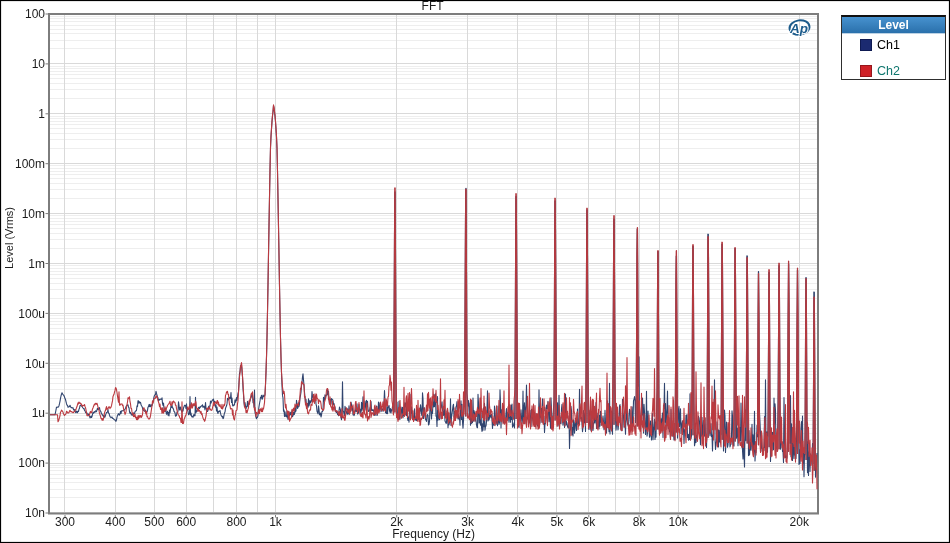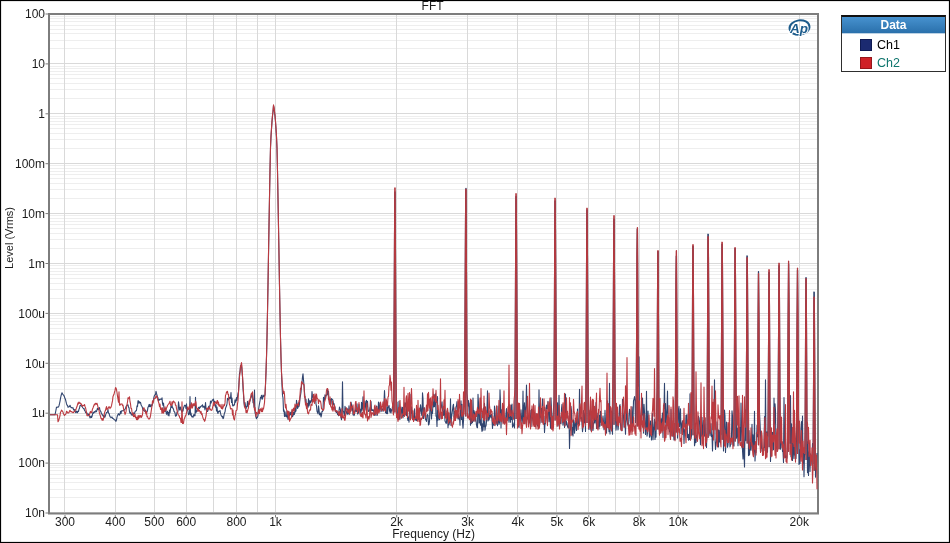--- a/index.html
+++ b/index.html
@@ -45,23 +45,23 @@
 <polyline points="50.0,414.7 50.5,414.7 51.0,414.7 51.5,414.7 52.0,414.7 52.5,414.7 53.0,414.7 53.5,414.7 54.0,414.7 54.5,414.7 55.0,414.7 55.5,412.5 56.0,409.8 56.5,407.2 57.0,407.1 57.5,407.1 58.0,407.2 58.5,406.9 59.0,405.7 59.5,403.7 60.0,401.3 60.5,398.3 61.0,396.0 61.5,394.2 62.0,392.8 62.5,393.9 63.0,394.5 63.5,395.2 64.0,395.7 64.5,397.0 65.0,398.6 65.5,399.5 66.0,401.6 66.5,403.7 67.0,405.1 67.5,405.2 68.0,407.3 68.5,407.1 69.0,406.6 69.5,406.6 70.0,405.2 70.5,406.4 71.0,407.6 71.5,407.5 72.0,407.9 72.5,407.7 73.0,407.7 73.5,409.7 74.0,410.2 74.5,409.6 75.0,411.0 75.5,412.4 76.0,412.7 76.5,411.1 77.0,411.9 77.5,412.7 78.0,411.1 78.5,411.4 79.0,409.1 79.5,408.3 80.0,405.6 80.5,405.2 81.0,405.3 81.5,406.1 82.0,406.4 82.5,407.2 83.0,408.0 83.5,408.6 84.0,408.4 84.5,410.4 85.0,410.7 85.5,412.3 86.0,412.8 86.5,412.0 87.0,413.5 87.5,413.9 88.0,415.1 88.5,414.0 89.0,415.6 89.5,415.9 90.0,417.9 90.5,417.4 91.0,416.1 91.5,417.5 92.0,416.4 92.5,414.3 93.0,412.2 93.5,413.3 94.0,412.4 94.5,411.6 95.0,412.3 95.5,410.9 96.0,411.0 96.5,411.7 97.0,409.8 97.5,408.2 98.0,409.5 98.5,409.5 99.0,408.3 99.5,407.6 100.0,410.5 100.5,410.9 101.0,412.0 101.5,413.8 102.0,414.1 102.5,415.2 103.0,415.0 103.5,417.0 104.0,415.5 104.5,417.3 105.0,417.0 105.5,415.1 106.0,413.9 106.5,412.5 107.0,412.4 107.5,411.7 108.0,409.5 108.5,413.3 109.0,413.2 109.5,415.1 110.0,416.7 110.5,417.0 111.0,417.7 111.5,417.2 112.0,417.0 112.5,418.4 113.0,418.3 113.5,418.9 114.0,419.4 114.5,419.8 115.0,419.8 115.5,421.1 116.0,421.3 116.5,419.8 117.0,417.1 117.5,415.6 118.0,414.4 118.5,413.7 119.0,414.9 119.5,415.1 120.0,413.8 120.5,411.4 121.0,413.6 121.5,410.9 122.0,410.6 122.5,410.9 123.0,410.8 123.5,410.3 124.0,410.5 124.5,409.7 125.0,409.2 125.5,408.5 126.0,406.7 126.5,405.9 127.0,405.3 127.5,404.8 128.0,404.9 128.5,407.2 129.0,407.6 129.5,411.8 130.0,413.2 130.5,412.3 131.0,414.2 131.5,413.8 132.0,415.4 132.5,413.5 133.0,415.0 133.5,413.0 134.0,413.3 134.5,413.6 135.0,411.8 135.5,411.1 136.0,410.9 136.5,410.3 137.0,405.9 137.5,406.6 138.0,400.9 138.5,400.8 139.0,403.3 139.5,401.8 140.0,402.8 140.5,402.4 141.0,404.5 141.5,405.8 142.0,406.5 142.5,407.9 143.0,410.1 143.5,410.0 144.0,410.5 144.5,411.2 145.0,411.3 145.5,410.1 146.0,412.1 146.5,411.8 147.0,412.0 147.5,410.4 148.0,407.2 148.5,406.6 149.0,404.6 149.5,406.7 150.0,404.4 150.5,406.7 151.0,406.6 151.5,404.9 152.0,405.7 152.5,403.8 153.0,401.3 153.5,399.7 154.0,396.9 154.5,395.3 155.0,394.8 155.5,394.5 156.0,391.3 156.5,393.4 157.0,395.1 157.5,397.1 158.0,397.8 158.5,401.0 159.0,399.5 159.5,399.9 160.0,399.1 160.5,399.1 161.0,399.4 161.5,399.3 162.0,397.8 162.5,403.4 163.0,405.4 163.5,403.1 164.0,408.4 164.5,409.8 165.0,411.3 165.5,408.2 166.0,411.3 166.5,414.3 167.0,413.1 167.5,411.2 168.0,415.3 168.5,412.5 169.0,415.9 169.5,410.1 170.0,412.6 170.5,409.0 171.0,406.0 171.5,407.4 172.0,405.2 172.5,408.0 173.0,408.1 173.5,409.2 174.0,411.5 174.5,411.8 175.0,413.0 175.5,416.1 176.0,416.0 176.5,415.4 177.0,412.0 177.5,412.8 178.0,411.1 178.5,401.8 179.0,405.4 179.5,410.0 180.0,408.1 180.5,407.1 181.0,410.1 181.5,411.1 182.0,412.1 182.5,409.9 183.0,411.1 183.5,408.0 184.0,406.7 184.5,405.4 185.0,405.3 185.5,405.5 186.0,408.7 186.5,403.9 187.0,410.3 187.5,408.5 188.0,411.7 188.5,414.7 189.0,414.5 189.5,413.0 190.0,396.5 190.5,414.9 191.0,413.1 191.5,416.2 192.0,416.9 192.5,416.5 193.0,417.3 193.5,414.8 194.0,415.9 194.5,414.6 195.0,415.7 195.5,397.2 196.0,412.7 196.5,410.7 197.0,411.3 197.5,409.1 198.0,408.9 198.5,407.3 199.0,407.7 199.5,408.6 200.0,406.7 200.5,407.1 201.0,406.4 201.5,405.7 202.0,406.0 202.5,404.8 203.0,407.4 203.5,406.6 204.0,406.2 204.5,407.2 205.0,409.9 205.5,402.5 206.0,408.2 206.5,408.7 207.0,411.4 207.5,411.4 208.0,410.4 208.5,406.8 209.0,406.2 209.5,406.0 210.0,406.3 210.5,401.1 211.0,403.1 211.5,401.9 212.0,400.8 212.5,399.7 213.0,400.2 213.5,399.0 214.0,403.7 214.5,401.2 215.0,405.1 215.5,407.2 216.0,404.7 216.5,410.9 217.0,407.1 217.5,412.0 218.0,413.5 218.5,411.3 219.0,411.4 219.5,411.5 220.0,410.6 220.5,413.2 221.0,414.9 221.5,416.0 222.0,416.8 222.5,416.3 223.0,418.6 223.5,418.1 224.0,415.2 224.5,413.0 225.0,412.1 225.5,408.4 226.0,407.0 226.5,406.1 227.0,403.9 227.5,398.3 228.0,399.4 228.5,399.8 229.0,398.2 229.5,397.3 230.0,398.7 230.5,398.1 231.0,392.6 231.5,402.4 232.0,398.0 232.5,405.2 233.0,406.1 233.5,404.9 234.0,405.3 234.5,404.6 235.0,399.9 235.5,402.3 236.0,400.5 236.5,397.6 237.0,400.5 237.5,396.9 238.0,393.3 238.5,391.7 239.0,382.1 239.5,373.5 240.0,371.3 240.5,365.9 241.0,365.4 241.5,365.3 242.0,371.5 242.5,377.1 243.0,388.5 243.5,394.6 244.0,403.0 244.5,406.9 245.0,402.6 245.5,405.9 246.0,408.7 246.5,406.4 247.0,406.8 247.5,401.3 248.0,406.2 248.5,403.4 249.0,404.1 249.5,401.5 250.0,401.1 250.5,398.6 251.0,397.8 251.5,396.0 252.0,394.0 252.5,394.7 253.0,402.6 253.5,399.3 254.0,407.1 254.5,390.1 255.0,412.6 255.5,414.5 256.0,417.3 256.5,418.7 257.0,417.2 257.5,417.4 258.0,415.7 258.5,410.2 259.0,406.7 259.5,403.5 260.0,400.9 260.5,397.2 261.0,398.0 261.5,395.2 262.0,399.3 262.5,398.9 263.0,395.0 263.5,396.8 264.0,395.7 264.5,396.1 265.0,394.8 265.5,385.1 266.0,372.6 266.5,357.6 267.0,337.5 267.5,312.5 268.0,285.0 268.5,255.1 269.0,226.1 269.5,198.0 270.0,170.5 270.5,148.1 271.0,136.7 271.5,129.1 272.0,121.8 272.5,116.2 273.0,112.0 273.5,105.8 274.0,108.0 274.5,112.1 275.0,116.3 275.5,122.0 276.0,129.3 276.5,137.1 277.0,148.5 277.5,171.3 278.0,198.9 278.5,226.9 279.0,256.0 279.5,285.9 280.0,313.3 280.5,338.2 281.0,358.0 281.5,373.0 282.0,385.4 282.5,395.4 283.0,398.0 283.5,411.2 284.0,410.0 284.5,416.4 285.0,411.7 285.5,416.3 286.0,416.3 286.5,416.9 287.0,411.1 287.5,416.6 288.0,419.5 288.5,417.2 289.0,413.2 289.5,415.7 290.0,412.1 290.5,414.8 291.0,412.6 291.5,414.0 292.0,410.5 292.5,416.6 293.0,415.8 293.5,412.4 294.0,414.5 294.5,414.2 295.0,408.1 295.5,411.9 296.0,410.7 296.5,400.3 297.0,403.8 297.5,408.5 298.0,407.8 298.5,402.7 299.0,406.4 299.5,403.9 300.0,398.2 300.5,395.4 301.0,392.2 301.5,385.7 302.0,382.4 302.5,377.1 303.0,373.9 303.5,379.7 304.0,385.5 304.5,392.3 305.0,397.0 305.5,402.9 306.0,399.4 306.5,407.4 307.0,404.6 307.5,403.5 308.0,407.4 308.5,398.8 309.0,406.0 309.5,403.7 310.0,400.3 310.5,402.9 311.0,401.5 311.5,401.0 312.0,391.6 312.5,396.8 313.0,397.6 313.5,399.1 314.0,397.6 314.5,400.7 315.0,397.4 315.5,395.8 316.0,404.1 316.5,406.0 317.0,411.3 317.5,412.4 318.0,413.9 318.5,405.9 319.0,409.3 319.5,414.5 320.0,415.0 320.5,413.0 321.0,417.0 321.5,415.2 322.0,411.3 322.5,411.5 323.0,410.6 323.5,397.3 324.0,401.2 324.5,400.2 325.0,394.7 325.5,399.0 326.0,395.4 326.5,395.3 327.0,394.0 327.5,388.9 328.0,395.0 328.5,391.2 329.0,399.1 329.5,403.7 330.0,404.1 330.5,399.1 331.0,404.1 331.5,398.6 332.0,399.3 332.5,399.6 333.0,400.6 333.5,404.4 334.0,403.5 334.5,408.1 335.0,406.7 335.5,411.8 336.0,411.6 336.5,412.4 337.0,411.2 337.5,414.4 338.0,413.5 338.5,415.8 339.0,410.9 339.5,407.0 340.0,408.8 340.5,409.9 341.0,417.7 341.5,419.8 342.0,413.2 342.5,381.7 343.0,411.1 343.5,411.3 344.0,413.6 344.5,415.6 345.0,406.4 345.5,408.7 346.0,411.6 346.5,412.7 347.0,414.2 347.5,408.9 348.0,414.2 348.5,413.3 349.0,405.7 349.5,410.3 350.0,412.0 350.5,410.9 351.0,402.0 351.5,404.6 352.0,410.3 352.5,407.1 353.0,414.6 353.5,411.5 354.0,415.6 354.5,414.2 355.0,410.9 355.5,411.2 356.0,406.8 356.5,411.4 357.0,403.9 357.5,413.9 358.0,413.9 358.5,412.5 359.0,404.5 359.5,410.3 360.0,409.0 360.5,411.8 361.0,413.9 361.5,402.2 362.0,410.3 362.5,407.6 363.0,396.8 363.5,409.8 364.0,407.3 364.5,407.0 365.0,401.1 365.5,406.1 366.0,410.3 366.5,400.2 367.0,406.6 367.5,401.2 368.0,408.8 368.5,411.5 369.0,411.3 369.5,410.6 370.0,408.0 370.5,406.7 371.0,401.6 371.5,410.4 372.0,409.2 372.5,410.6 373.0,410.2 373.5,409.9 374.0,413.5 374.5,415.0 375.0,415.5 375.5,410.6 376.0,407.2 376.5,406.1 377.0,415.5 377.5,414.4 378.0,411.3 378.5,402.1 379.0,410.5 379.5,410.0 380.0,402.8 380.5,404.8 381.0,411.6 381.5,408.5 382.0,409.2 382.5,408.9 383.0,411.3 383.5,410.2 384.0,401.6 384.5,390.5 385.0,401.1 385.5,412.8 386.0,412.7 386.5,413.6 387.0,404.6 387.5,413.8 388.0,407.5 388.5,406.9 389.0,405.4 389.5,410.3 390.0,412.3 390.5,408.5 391.0,413.0 391.5,409.8 392.0,410.8 392.5,406.3 393.0,407.6 393.5,396.0 394.0,335.7 394.5,234.2 395.0,191.7 395.5,255.3 396.0,367.7 396.5,415.2 397.0,402.1 397.5,415.6 398.0,418.0 398.5,417.4 399.0,401.3 399.5,419.1 400.0,419.3 400.5,408.9 401.0,407.0 401.5,411.7 402.0,416.3 402.5,407.2 403.0,417.6 403.5,408.1 404.0,415.6 404.5,404.7 405.0,402.6 405.5,407.0 406.0,403.4 406.5,415.5 407.0,407.3 407.5,418.4 408.0,420.5 408.5,416.7 409.0,422.3 409.5,410.0 410.0,394.4 410.5,413.5 411.0,413.1 411.5,406.7 412.0,418.2 412.5,413.3 413.0,417.7 413.5,416.4 414.0,418.7 414.5,408.7 415.0,419.9 415.5,417.3 416.0,420.3 416.5,420.6 417.0,410.5 417.5,413.1 418.0,410.4 418.5,419.3 419.0,416.7 419.5,413.8 420.0,411.6 420.5,404.8 421.0,408.6 421.5,413.8 422.0,416.0 422.5,392.9 423.0,398.8 423.5,418.4 424.0,408.8 424.5,407.7 425.0,415.8 425.5,419.3 426.0,420.1 426.5,421.4 427.0,415.3 427.5,414.5 428.0,415.2 428.5,424.9 429.0,424.3 429.5,421.2 430.0,407.5 430.5,403.3 431.0,410.8 431.5,419.0 432.0,410.4 432.5,413.5 433.0,402.3 433.5,406.9 434.0,394.4 434.5,406.6 435.0,398.1 435.5,393.9 436.0,416.2 436.5,416.1 437.0,426.4 437.5,396.5 438.0,420.2 438.5,415.1 439.0,415.2 439.5,419.7 440.0,418.5 440.5,408.9 441.0,407.8 441.5,405.7 442.0,401.7 442.5,410.6 443.0,411.6 443.5,415.5 444.0,407.2 444.5,410.7 445.0,421.0 445.5,422.1 446.0,423.2 446.5,423.3 447.0,411.0 447.5,412.5 448.0,427.7 448.5,416.4 449.0,425.0 449.5,422.5 450.0,420.8 450.5,398.8 451.0,425.5 451.5,417.3 452.0,413.6 452.5,410.0 453.0,406.0 453.5,404.2 454.0,417.2 454.5,411.5 455.0,413.5 455.5,418.2 456.0,406.9 456.5,405.7 457.0,401.5 457.5,411.5 458.0,418.9 458.5,414.6 459.0,419.3 459.5,417.1 460.0,425.3 460.5,408.6 461.0,400.9 461.5,419.5 462.0,404.2 462.5,422.1 463.0,428.3 463.5,420.6 464.0,402.0 464.5,398.6 465.0,307.3 465.5,215.7 466.0,188.4 466.5,272.1 467.0,393.2 467.5,398.7 468.0,406.0 468.5,400.6 469.0,410.7 469.5,419.5 470.0,403.1 470.5,425.3 471.0,418.2 471.5,423.4 472.0,416.9 472.5,422.6 473.0,398.0 473.5,421.0 474.0,410.6 474.5,412.9 475.0,420.9 475.5,416.0 476.0,420.4 476.5,424.9 477.0,427.5 477.5,427.7 478.0,394.3 478.5,403.1 479.0,423.1 479.5,422.3 480.0,413.0 480.5,425.1 481.0,410.4 481.5,426.9 482.0,431.5 482.5,423.7 483.0,430.3 483.5,407.9 484.0,426.7 484.5,403.4 485.0,430.2 485.5,426.2 486.0,426.2 486.5,421.7 487.0,408.1 487.5,390.8 488.0,420.9 488.5,414.8 489.0,419.9 489.5,417.9 490.0,410.8 490.5,416.6 491.0,417.6 491.5,414.3 492.0,420.0 492.5,428.4 493.0,419.2 493.5,422.8 494.0,425.5 494.5,406.1 495.0,411.1 495.5,418.7 496.0,424.4 496.5,418.3 497.0,418.9 497.5,425.8 498.0,406.1 498.5,420.6 499.0,424.5 499.5,422.3 500.0,389.9 500.5,401.7 501.0,428.0 501.5,411.9 502.0,409.4 502.5,415.7 503.0,421.2 503.5,423.0 504.0,414.9 504.5,422.9 505.0,419.4 505.5,421.8 506.0,413.1 506.5,408.5 507.0,419.8 507.5,413.2 508.0,412.4 508.5,417.1 509.0,422.2 509.5,406.9 510.0,412.0 510.5,422.2 511.0,405.4 511.5,419.5 512.0,404.0 512.5,427.2 513.0,426.3 513.5,425.1 514.0,422.9 514.5,427.9 515.0,391.0 515.5,272.9 516.0,196.2 516.5,228.5 517.0,323.5 517.5,418.9 518.0,420.6 518.5,426.1 519.0,427.4 519.5,413.1 520.0,418.8 520.5,419.0 521.0,409.7 521.5,417.5 522.0,423.5 522.5,419.5 523.0,391.1 523.5,419.9 524.0,413.1 524.5,402.7 525.0,423.5 525.5,410.4 526.0,404.8 526.5,385.0 527.0,411.7 527.5,418.6 528.0,419.5 528.5,418.1 529.0,423.2 529.5,422.3 530.0,410.3 530.5,423.5 531.0,426.8 531.5,409.4 532.0,409.9 532.5,418.1 533.0,421.0 533.5,424.2 534.0,418.8 534.5,425.2 535.0,419.7 535.5,426.5 536.0,413.6 536.5,419.3 537.0,420.6 537.5,425.9 538.0,423.5 538.5,427.0 539.0,389.7 539.5,415.8 540.0,423.1 540.5,403.0 541.0,417.3 541.5,408.6 542.0,422.4 542.5,398.9 543.0,416.4 543.5,423.5 544.0,416.3 544.5,432.5 545.0,423.6 545.5,423.8 546.0,408.6 546.5,405.1 547.0,409.0 547.5,408.4 548.0,401.2 548.5,412.9 549.0,421.8 549.5,407.5 550.0,413.6 550.5,428.3 551.0,397.9 551.5,409.6 552.0,418.1 552.5,423.7 553.0,423.4 553.5,408.1 554.0,400.0 554.5,280.6 555.0,200.8 555.5,230.9 556.0,324.4 556.5,400.2 557.0,417.6 557.5,402.8 558.0,426.2 558.5,421.3 559.0,395.2 559.5,416.1 560.0,417.9 560.5,423.4 561.0,423.6 561.5,408.9 562.0,404.4 562.5,418.2 563.0,425.2 563.5,416.1 564.0,411.4 564.5,427.5 565.0,414.8 565.5,394.1 566.0,425.3 566.5,421.5 567.0,423.4 567.5,426.3 568.0,427.7 568.5,427.4 569.0,416.1 569.5,448.5 570.0,431.0 570.5,429.5 571.0,406.4 571.5,410.7 572.0,434.7 572.5,427.6 573.0,436.0 573.5,419.8 574.0,422.6 574.5,433.1 575.0,428.2 575.5,418.2 576.0,421.4 576.5,430.5 577.0,416.8 577.5,409.1 578.0,424.4 578.5,423.9 579.0,424.0 579.5,389.2 580.0,415.0 580.5,417.9 581.0,419.0 581.5,417.1 582.0,424.0 582.5,431.7 583.0,427.3 583.5,410.5 584.0,417.9 584.5,422.9 585.0,412.9 585.5,431.4 586.0,376.3 586.5,267.0 587.0,209.8 587.5,258.1 588.0,362.8 588.5,407.1 589.0,429.4 589.5,417.4 590.0,410.2 590.5,428.1 591.0,430.2 591.5,431.4 592.0,424.4 592.5,420.9 593.0,430.5 593.5,422.7 594.0,422.7 594.5,413.6 595.0,423.1 595.5,417.6 596.0,402.6 596.5,428.5 597.0,413.1 597.5,417.2 598.0,420.1 598.5,426.4 599.0,429.0 599.5,415.1 600.0,426.1 600.5,411.4 601.0,422.2 601.5,422.2 602.0,425.5 602.5,422.1 603.0,416.1 603.5,422.0 604.0,429.6 604.5,427.5 605.0,410.4 605.5,422.6 606.0,431.1 606.5,433.2 607.0,420.9 607.5,400.7 608.0,427.5 608.5,419.5 609.0,431.8 609.5,383.2 610.0,434.0 610.5,408.9 611.0,428.0 611.5,411.1 612.0,428.0 612.5,434.2 613.0,373.3 613.5,268.2 614.0,218.9 614.5,275.2 615.0,384.0 615.5,418.6 616.0,430.2 616.5,424.7 617.0,413.4 617.5,421.9 618.0,429.9 618.5,425.4 619.0,417.3 619.5,405.9 620.0,404.6 620.5,424.4 621.0,430.1 621.5,430.3 622.0,430.7 622.5,399.3 623.0,412.5 623.5,415.9 624.0,427.3 624.5,419.8 625.0,423.2 625.5,434.2 626.0,416.1 626.5,392.2 627.0,419.1 627.5,423.8 628.0,424.8 628.5,426.5 629.0,414.6 629.5,409.4 630.0,410.2 630.5,424.0 631.0,422.7 631.5,427.4 632.0,406.8 632.5,427.3 633.0,421.2 633.5,400.7 634.0,399.6 634.5,396.5 635.0,400.0 635.5,422.4 636.0,414.4 636.5,346.9 637.0,255.8 637.5,229.1 638.0,313.9 638.5,386.3 639.0,356.7 639.5,419.2 640.0,428.6 640.5,421.7 641.0,412.6 641.5,407.1 642.0,414.9 642.5,398.0 643.0,414.1 643.5,432.9 644.0,404.2 644.5,412.4 645.0,425.2 645.5,434.4 646.0,424.1 646.5,391.2 647.0,436.1 647.5,433.0 648.0,411.1 648.5,426.5 649.0,427.6 649.5,437.2 650.0,436.0 650.5,421.0 651.0,430.7 651.5,439.9 652.0,430.4 652.5,413.6 653.0,439.8 653.5,430.4 654.0,426.6 654.5,419.2 655.0,439.5 655.5,422.0 656.0,437.1 656.5,412.4 657.0,391.2 657.5,291.3 658.0,251.3 658.5,317.9 659.0,420.8 659.5,421.3 660.0,420.2 660.5,426.8 661.0,418.7 661.5,427.4 662.0,418.9 662.5,413.0 663.0,437.6 663.5,405.2 664.0,408.4 664.5,383.4 665.0,422.2 665.5,403.6 666.0,429.4 666.5,415.2 667.0,408.6 667.5,391.0 668.0,426.4 668.5,428.8 669.0,417.7 669.5,431.7 670.0,431.5 670.5,439.0 671.0,409.3 671.5,428.9 672.0,436.0 672.5,429.2 673.0,420.9 673.5,434.0 674.0,439.9 674.5,435.1 675.0,439.7 675.5,377.1 676.0,284.5 676.5,255.7 677.0,337.3 677.5,438.1 678.0,425.7 678.5,409.3 679.0,406.4 679.5,426.6 680.0,419.4 680.5,408.9 681.0,433.4 681.5,427.3 682.0,423.1 682.5,421.1 683.0,431.7 683.5,427.3 684.0,443.5 684.5,430.3 685.0,428.8 685.5,429.4 686.0,415.3 686.5,425.9 687.0,414.6 687.5,437.5 688.0,434.2 688.5,440.3 689.0,434.6 689.5,439.6 690.0,393.8 690.5,425.8 691.0,438.8 691.5,435.7 692.0,407.6 692.5,300.0 693.0,246.0 693.5,297.5 694.0,403.8 694.5,445.8 695.0,443.0 695.5,423.1 696.0,442.4 696.5,435.5 697.0,437.4 697.5,430.7 698.0,424.9 698.5,416.3 699.0,418.0 699.5,421.8 700.0,434.0 700.5,444.7 701.0,417.3 701.5,435.9 702.0,417.2 702.5,436.2 703.0,434.6 703.5,420.5 704.0,431.7 704.5,436.2 705.0,418.3 705.5,434.0 706.0,439.5 706.5,447.5 707.0,429.0 707.5,328.7 708.0,234.1 708.5,254.8 709.0,341.1 709.5,431.4 710.0,435.9 710.5,429.3 711.0,423.6 711.5,436.6 712.0,435.0 712.5,450.9 713.0,433.3 713.5,421.6 714.0,413.7 714.5,379.7 715.0,437.7 715.5,449.4 716.0,443.6 716.5,441.5 717.0,421.9 717.5,430.9 718.0,429.5 718.5,446.9 719.0,430.3 719.5,440.5 720.0,442.3 720.5,418.0 721.0,434.8 721.5,337.7 722.0,244.0 722.5,265.3 723.0,352.2 723.5,451.0 724.0,428.8 724.5,410.0 725.0,416.2 725.5,452.5 726.0,439.7 726.5,422.1 727.0,427.5 727.5,447.3 728.0,444.9 728.5,432.2 729.0,424.5 729.5,433.6 730.0,446.9 730.5,444.9 731.0,444.4 731.5,436.3 732.0,410.9 732.5,416.1 733.0,443.0 733.5,445.3 734.0,446.1 734.5,333.2 735.0,248.3 735.5,274.9 736.0,366.0 736.5,438.2 737.0,432.2 737.5,428.1 738.0,445.8 738.5,430.3 739.0,427.3 739.5,435.4 740.0,427.6 740.5,440.9 741.0,403.1 741.5,423.6 742.0,440.4 742.5,450.1 743.0,458.9 743.5,434.2 744.0,452.2 744.5,466.9 745.0,429.7 745.5,409.8 746.0,440.8 746.5,353.9 747.0,255.8 747.5,274.7 748.0,359.4 748.5,455.6 749.0,430.6 749.5,455.0 750.0,447.0 750.5,441.8 751.0,450.1 751.5,439.7 752.0,424.3 752.5,449.6 753.0,434.7 753.5,455.3 754.0,449.1 754.5,411.3 755.0,461.0 755.5,449.9 756.0,452.7 756.5,444.7 757.0,425.4 757.5,436.7 758.0,327.8 758.5,271.5 759.0,320.6 759.5,412.6 760.0,422.0 760.5,434.3 761.0,448.1 761.5,431.8 762.0,451.0 762.5,452.1 763.0,450.2 763.5,447.8 764.0,450.5 764.5,416.5 765.0,447.5 765.5,379.8 766.0,446.1 766.5,443.3 767.0,431.9 767.5,452.2 768.0,424.4 768.5,346.8 769.0,272.2 769.5,306.0 770.0,402.0 770.5,461.4 771.0,439.7 771.5,441.9 772.0,450.4 772.5,432.4 773.0,432.6 773.5,449.7 774.0,398.0 774.5,424.2 775.0,403.8 775.5,410.8 776.0,451.6 776.5,440.1 777.0,448.1 777.5,441.0 778.0,402.4 778.5,338.9 779.0,265.5 779.5,300.1 780.0,396.7 780.5,449.1 781.0,441.5 781.5,443.7 782.0,442.8 782.5,451.4 783.0,451.2 783.5,462.5 784.0,397.5 784.5,429.8 785.0,452.9 785.5,457.6 786.0,456.1 786.5,456.4 787.0,458.2 787.5,441.7 788.0,328.8 788.5,264.0 789.0,305.5 789.5,406.4 790.0,443.2 790.5,395.5 791.0,456.8 791.5,423.7 792.0,448.1 792.5,460.4 793.0,441.8 793.5,448.6 794.0,458.5 794.5,439.7 795.0,454.9 795.5,445.3 796.0,458.5 796.5,439.3 797.0,329.1 797.5,270.0 798.0,316.5 798.5,420.2 799.0,464.4 799.5,449.7 800.0,463.5 800.5,444.3 801.0,428.5 801.5,421.5 802.0,456.5 802.5,416.0 803.0,463.3 803.5,449.9 804.0,476.8 804.5,454.2 805.0,455.0 805.5,342.2 806.0,277.6 806.5,319.2 807.0,420.2 807.5,472.8 808.0,441.8 808.5,475.5 809.0,454.6 809.5,450.4 810.0,471.5 810.5,453.9 811.0,457.4 811.5,458.7 812.0,465.3 812.5,443.5 813.0,463.4 813.5,382.6 814.0,291.9 814.5,314.9 815.0,403.2 815.5,477.1 816.0,470.9 816.5,467.3 817.0,452.9" fill="none" stroke="#31456f" stroke-width="1.1" stroke-linejoin="round"></polyline>
 <path d="M394.9 191.7V412.5 M465.8 188.4V416.6 M516.1 196.2V418.9 M555.1 200.8V420.6 M587.0 209.8V422.9 M614.0 218.9V424.8 M637.3 229.1V426.6 M657.9 251.3V429.6 M676.3 255.7V432.4 M693.0 246.0V435.2 M708.2 234.1V437.8 M722.2 244.0V439.7 M735.2 248.3V441.4 M747.2 255.8V443.4 M758.5 271.5V445.3 M769.1 272.2V447.3 M779.1 265.5V449.3 M788.6 264.0V451.7 M797.5 270.0V454.1 M806.1 277.6V460.1 M814.2 291.9V470.7 " stroke="#31456f" stroke-width="1.2" fill="none"></path>
 <polyline points="50.0,414.7 50.5,414.7 51.0,414.7 51.5,414.7 52.0,414.7 52.5,414.7 53.0,414.7 53.5,414.7 54.0,414.7 54.5,414.7 55.0,414.7 55.5,414.7 56.0,414.7 56.5,414.7 57.0,414.7 57.5,414.7 58.0,421.7 58.5,421.0 59.0,419.3 59.5,417.7 60.0,415.6 60.5,412.1 61.0,411.6 61.5,410.1 62.0,410.6 62.5,411.4 63.0,412.0 63.5,414.1 64.0,414.4 64.5,415.5 65.0,414.8 65.5,414.3 66.0,413.8 66.5,411.3 67.0,411.7 67.5,412.3 68.0,413.1 68.5,412.9 69.0,412.5 69.5,411.1 70.0,410.3 70.5,411.3 71.0,411.7 71.5,411.5 72.0,412.1 72.5,412.1 73.0,412.7 73.5,412.5 74.0,411.6 74.5,411.6 75.0,411.1 75.5,409.6 76.0,409.4 76.5,407.7 77.0,406.6 77.5,404.7 78.0,402.8 78.5,403.9 79.0,402.0 79.5,402.7 80.0,403.5 80.5,403.1 81.0,404.2 81.5,404.1 82.0,406.0 82.5,406.1 83.0,405.4 83.5,405.5 84.0,405.7 84.5,404.5 85.0,406.4 85.5,407.6 86.0,409.9 86.5,412.9 87.0,415.6 87.5,415.7 88.0,415.7 88.5,415.7 89.0,415.6 89.5,414.6 90.0,412.3 90.5,411.4 91.0,412.7 91.5,412.6 92.0,411.3 92.5,408.9 93.0,407.9 93.5,406.5 94.0,405.2 94.5,404.0 95.0,404.8 95.5,403.3 96.0,403.4 96.5,404.3 97.0,403.3 97.5,404.8 98.0,407.1 98.5,408.3 99.0,410.5 99.5,413.4 100.0,414.8 100.5,416.2 101.0,418.4 101.5,418.3 102.0,420.1 102.5,418.6 103.0,420.4 103.5,418.7 104.0,416.1 104.5,413.0 105.0,411.3 105.5,410.3 106.0,408.1 106.5,406.6 107.0,409.6 107.5,408.7 108.0,408.9 108.5,407.0 109.0,407.3 109.5,406.9 110.0,408.6 110.5,407.3 111.0,407.3 111.5,405.7 112.0,403.2 112.5,400.9 113.0,396.4 113.5,395.3 114.0,394.3 114.5,392.2 115.0,390.4 115.5,387.6 116.0,388.0 116.5,389.7 117.0,392.5 117.5,396.1 118.0,399.1 118.5,402.3 119.0,391.8 119.5,405.2 120.0,405.3 120.5,404.2 121.0,403.9 121.5,404.1 122.0,403.9 122.5,405.7 123.0,405.2 123.5,408.3 124.0,410.9 124.5,411.9 125.0,414.4 125.5,413.3 126.0,411.9 126.5,407.5 127.0,404.7 127.5,402.0 128.0,397.9 128.5,397.8 129.0,398.8 129.5,396.7 130.0,401.7 130.5,403.7 131.0,408.4 131.5,408.4 132.0,411.9 132.5,414.3 133.0,413.1 133.5,416.7 134.0,415.0 134.5,416.6 135.0,414.0 135.5,417.8 136.0,416.9 136.5,419.6 137.0,417.4 137.5,419.8 138.0,415.7 138.5,418.9 139.0,415.4 139.5,416.0 140.0,417.6 140.5,415.5 141.0,415.8 141.5,417.4 142.0,416.1 142.5,414.5 143.0,409.8 143.5,408.0 144.0,407.8 144.5,409.5 145.0,410.2 145.5,412.3 146.0,414.0 146.5,411.4 147.0,416.8 147.5,416.5 148.0,417.9 148.5,418.8 149.0,419.1 149.5,418.7 150.0,417.9 150.5,415.9 151.0,412.3 151.5,409.1 152.0,405.7 152.5,400.9 153.0,403.1 153.5,401.6 154.0,398.8 154.5,398.6 155.0,398.1 155.5,398.3 156.0,395.5 156.5,397.2 157.0,396.5 157.5,398.6 158.0,400.4 158.5,402.0 159.0,403.6 159.5,406.6 160.0,404.1 160.5,409.4 161.0,407.6 161.5,409.0 162.0,413.5 162.5,407.8 163.0,412.3 163.5,413.1 164.0,408.8 164.5,411.6 165.0,406.7 165.5,410.3 166.0,410.4 166.5,408.0 167.0,407.1 167.5,405.5 168.0,404.8 168.5,404.0 169.0,403.6 169.5,402.5 170.0,401.3 170.5,404.8 171.0,405.6 171.5,405.6 172.0,401.8 172.5,404.3 173.0,401.8 173.5,401.0 174.0,402.1 174.5,402.1 175.0,402.6 175.5,405.3 176.0,405.2 176.5,408.7 177.0,410.3 177.5,412.5 178.0,414.2 178.5,414.9 179.0,415.5 179.5,417.1 180.0,418.2 180.5,418.2 181.0,422.5 181.5,422.4 182.0,401.8 182.5,423.5 183.0,422.1 183.5,423.4 184.0,419.4 184.5,418.5 185.0,416.9 185.5,415.8 186.0,415.2 186.5,412.6 187.0,410.4 187.5,407.6 188.0,406.8 188.5,409.4 189.0,409.6 189.5,407.7 190.0,404.5 190.5,408.8 191.0,408.3 191.5,402.9 192.0,406.9 192.5,407.9 193.0,403.7 193.5,405.8 194.0,403.5 194.5,405.7 195.0,405.5 195.5,401.0 196.0,402.7 196.5,407.7 197.0,408.7 197.5,408.5 198.0,411.5 198.5,409.1 199.0,410.9 199.5,410.3 200.0,411.9 200.5,413.1 201.0,411.3 201.5,414.5 202.0,413.4 202.5,416.4 203.0,417.8 203.5,419.4 204.0,419.5 204.5,421.3 205.0,420.7 205.5,418.1 206.0,416.1 206.5,412.1 207.0,408.0 207.5,409.6 208.0,408.1 208.5,408.9 209.0,408.8 209.5,406.8 210.0,410.0 210.5,409.2 211.0,410.1 211.5,410.4 212.0,409.8 212.5,407.8 213.0,405.6 213.5,402.2 214.0,405.7 214.5,404.4 215.0,402.5 215.5,401.8 216.0,402.7 216.5,403.6 217.0,400.9 217.5,400.5 218.0,404.7 218.5,402.1 219.0,406.0 219.5,406.2 220.0,404.6 220.5,406.7 221.0,407.5 221.5,408.6 222.0,404.3 222.5,409.0 223.0,407.5 223.5,406.5 224.0,404.5 224.5,405.6 225.0,402.9 225.5,395.2 226.0,394.5 226.5,391.8 227.0,392.3 227.5,391.3 228.0,394.5 228.5,394.4 229.0,400.6 229.5,404.7 230.0,405.5 230.5,409.0 231.0,408.9 231.5,408.6 232.0,408.5 232.5,414.9 233.0,410.0 233.5,417.9 234.0,419.3 234.5,420.0 235.0,415.6 235.5,414.7 236.0,410.5 236.5,410.5 237.0,409.4 237.5,403.9 238.0,401.0 238.5,392.5 239.0,385.2 239.5,376.5 240.0,373.4 240.5,367.1 241.0,364.9 241.5,362.5 242.0,367.5 242.5,375.9 243.0,383.4 243.5,392.3 244.0,400.1 244.5,405.6 245.0,408.1 245.5,407.3 246.0,412.5 246.5,410.4 247.0,412.9 247.5,411.2 248.0,409.1 248.5,407.9 249.0,400.9 249.5,404.2 250.0,399.1 250.5,398.4 251.0,394.6 251.5,393.2 252.0,393.9 252.5,391.8 253.0,399.3 253.5,400.5 254.0,404.2 254.5,410.1 255.0,407.6 255.5,411.8 256.0,416.7 256.5,412.3 257.0,413.6 257.5,414.0 258.0,413.3 258.5,410.8 259.0,409.5 259.5,413.6 260.0,409.8 260.5,408.8 261.0,410.2 261.5,411.7 262.0,407.9 262.5,411.7 263.0,408.8 263.5,409.0 264.0,405.8 264.5,402.6 265.0,394.1 265.5,384.1 266.0,371.6 266.5,356.6 267.0,336.5 267.5,311.5 268.0,284.0 268.5,254.1 269.0,225.1 269.5,197.0 270.0,169.5 270.5,147.1 271.0,135.7 271.5,128.1 272.0,120.8 272.5,115.2 273.0,111.0 273.5,104.8 274.0,107.0 274.5,111.1 275.0,115.3 275.5,121.0 276.0,128.3 276.5,136.1 277.0,147.5 277.5,170.3 278.0,197.9 278.5,225.9 279.0,255.0 279.5,284.9 280.0,312.3 280.5,337.2 281.0,357.0 281.5,372.0 282.0,379.9 282.5,387.1 283.0,390.3 283.5,393.7 284.0,391.2 284.5,394.4 285.0,403.2 285.5,407.9 286.0,404.2 286.5,409.6 287.0,411.1 287.5,414.4 288.0,411.1 288.5,418.9 289.0,411.5 289.5,421.2 290.0,420.3 290.5,418.8 291.0,418.4 291.5,417.0 292.0,409.3 292.5,414.7 293.0,410.7 293.5,408.0 294.0,411.0 294.5,410.1 295.0,404.0 295.5,407.6 296.0,406.9 296.5,404.4 297.0,404.1 297.5,404.8 298.0,404.1 298.5,405.9 299.0,400.6 299.5,401.6 300.0,394.7 300.5,388.2 301.0,389.5 301.5,381.9 302.0,382.0 302.5,383.7 303.0,383.3 303.5,384.6 304.0,384.5 304.5,397.2 305.0,396.4 305.5,405.0 306.0,402.7 306.5,408.7 307.0,403.3 307.5,411.9 308.0,413.5 308.5,413.9 309.0,411.9 309.5,410.1 310.0,409.7 310.5,410.1 311.0,404.4 311.5,405.0 312.0,405.4 312.5,399.2 313.0,401.9 313.5,394.2 314.0,400.5 314.5,403.5 315.0,393.8 315.5,400.8 316.0,400.6 316.5,394.1 317.0,397.9 317.5,398.7 318.0,399.3 318.5,403.6 319.0,399.7 319.5,401.1 320.0,401.0 320.5,401.1 321.0,403.9 321.5,408.8 322.0,408.7 322.5,410.1 323.0,409.3 323.5,410.1 324.0,408.6 324.5,402.1 325.0,400.5 325.5,398.0 326.0,395.5 326.5,390.3 327.0,388.7 327.5,388.5 328.0,389.7 328.5,399.6 329.0,399.2 329.5,404.3 330.0,396.9 330.5,405.6 331.0,407.2 331.5,407.2 332.0,410.0 332.5,401.1 333.0,411.2 333.5,407.5 334.0,409.3 334.5,404.9 335.0,410.8 335.5,411.4 336.0,410.9 336.5,410.6 337.0,410.7 337.5,412.3 338.0,411.9 338.5,414.1 339.0,415.4 339.5,411.3 340.0,415.5 340.5,414.1 341.0,417.4 341.5,414.7 342.0,408.5 342.5,417.8 343.0,417.6 343.5,418.0 344.0,414.8 344.5,420.2 345.0,420.3 345.5,416.6 346.0,409.7 346.5,407.7 347.0,409.1 347.5,410.5 348.0,412.8 348.5,412.1 349.0,409.3 349.5,414.4 350.0,413.1 350.5,402.4 351.0,411.3 351.5,407.2 352.0,406.5 352.5,407.3 353.0,404.8 353.5,414.1 354.0,412.1 354.5,413.4 355.0,408.1 355.5,402.0 356.0,401.5 356.5,409.8 357.0,407.5 357.5,412.8 358.0,410.6 358.5,407.9 359.0,402.6 359.5,409.9 360.0,414.3 360.5,415.2 361.0,416.5 361.5,413.6 362.0,417.0 362.5,412.4 363.0,418.0 363.5,407.1 364.0,390.9 364.5,414.1 365.0,414.3 365.5,414.9 366.0,417.9 366.5,408.0 367.0,403.0 367.5,420.9 368.0,418.0 368.5,416.6 369.0,419.1 369.5,416.3 370.0,408.5 370.5,400.2 371.0,417.5 371.5,414.8 372.0,412.5 372.5,413.8 373.0,413.2 373.5,415.3 374.0,414.4 374.5,406.3 375.0,405.1 375.5,414.4 376.0,413.9 376.5,407.8 377.0,406.6 377.5,414.2 378.0,409.1 378.5,410.7 379.0,412.8 379.5,410.9 380.0,408.7 380.5,402.1 381.0,404.7 381.5,410.8 382.0,407.3 382.5,405.4 383.0,401.7 383.5,410.7 384.0,409.6 384.5,398.6 385.0,410.6 385.5,411.2 386.0,398.8 386.5,400.6 387.0,406.0 387.5,406.1 388.0,396.9 388.5,396.4 389.0,386.4 389.5,384.8 390.0,375.3 390.5,379.2 391.0,390.1 391.5,382.0 392.0,400.9 392.5,403.8 393.0,412.2 393.5,414.9 394.0,331.6 394.5,230.2 395.0,187.7 395.5,251.3 396.0,363.6 396.5,417.8 397.0,413.6 397.5,417.8 398.0,421.5 398.5,407.5 399.0,419.6 399.5,409.4 400.0,400.3 400.5,410.9 401.0,417.1 401.5,418.3 402.0,417.5 402.5,414.1 403.0,413.8 403.5,414.3 404.0,387.2 404.5,416.4 405.0,413.0 405.5,415.0 406.0,398.7 406.5,395.7 407.0,409.9 407.5,417.4 408.0,393.3 408.5,411.3 409.0,406.4 409.5,392.6 410.0,419.6 410.5,419.9 411.0,399.2 411.5,388.5 412.0,404.1 412.5,419.6 413.0,410.8 413.5,421.5 414.0,419.8 414.5,418.5 415.0,418.8 415.5,416.9 416.0,418.4 416.5,405.2 417.0,414.6 417.5,421.1 418.0,400.2 418.5,415.4 419.0,421.5 419.5,408.0 420.0,425.4 420.5,424.9 421.0,418.0 421.5,419.5 422.0,417.9 422.5,418.2 423.0,412.1 423.5,415.1 424.0,408.1 424.5,412.4 425.0,413.7 425.5,418.0 426.0,409.8 426.5,405.0 427.0,411.8 427.5,393.7 428.0,410.5 428.5,392.2 429.0,401.5 429.5,408.3 430.0,399.1 430.5,397.9 431.0,408.1 431.5,410.9 432.0,396.8 432.5,405.1 433.0,388.7 433.5,398.1 434.0,395.0 434.5,397.1 435.0,400.6 435.5,401.7 436.0,390.4 436.5,402.6 437.0,401.5 437.5,409.5 438.0,405.3 438.5,411.8 439.0,417.7 439.5,418.3 440.0,410.1 440.5,378.9 441.0,414.3 441.5,419.0 442.0,412.1 442.5,418.5 443.0,406.8 443.5,409.7 444.0,399.9 444.5,408.1 445.0,390.3 445.5,418.0 446.0,413.6 446.5,419.0 447.0,410.3 447.5,408.2 448.0,412.1 448.5,423.1 449.0,412.9 449.5,418.5 450.0,422.0 450.5,419.0 451.0,422.0 451.5,424.8 452.0,425.7 452.5,427.3 453.0,421.7 453.5,424.2 454.0,416.0 454.5,420.6 455.0,407.7 455.5,420.5 456.0,410.6 456.5,410.6 457.0,418.0 457.5,416.9 458.0,399.6 458.5,404.2 459.0,417.9 459.5,394.3 460.0,404.9 460.5,409.4 461.0,405.5 461.5,414.8 462.0,416.7 462.5,412.7 463.0,415.9 463.5,391.7 464.0,414.2 464.5,405.1 465.0,308.1 465.5,216.5 466.0,189.1 466.5,272.9 467.0,393.9 467.5,418.0 468.0,414.1 468.5,417.0 469.0,418.7 469.5,419.6 470.0,414.1 470.5,399.0 471.0,422.6 471.5,400.1 472.0,414.5 472.5,420.7 473.0,421.2 473.5,413.8 474.0,419.1 474.5,414.7 475.0,421.1 475.5,414.2 476.0,411.4 476.5,416.8 477.0,411.6 477.5,407.2 478.0,412.9 478.5,409.8 479.0,414.0 479.5,409.3 480.0,398.1 480.5,419.1 481.0,388.6 481.5,411.6 482.0,408.9 482.5,417.4 483.0,411.1 483.5,419.7 484.0,396.0 484.5,420.7 485.0,418.6 485.5,406.9 486.0,414.0 486.5,410.9 487.0,419.6 487.5,413.5 488.0,415.0 488.5,416.7 489.0,393.1 489.5,405.5 490.0,409.4 490.5,414.5 491.0,409.5 491.5,411.9 492.0,411.3 492.5,421.7 493.0,418.8 493.5,423.7 494.0,416.6 494.5,423.1 495.0,425.7 495.5,420.1 496.0,419.9 496.5,405.9 497.0,423.4 497.5,416.0 498.0,420.8 498.5,412.2 499.0,400.3 499.5,418.6 500.0,421.3 500.5,413.5 501.0,419.1 501.5,421.8 502.0,414.8 502.5,403.2 503.0,423.7 503.5,413.5 504.0,390.9 504.5,424.3 505.0,423.0 505.5,418.0 506.0,419.1 506.5,434.6 507.0,417.4 507.5,420.6 508.0,406.8 508.5,412.8 509.0,365.1 509.5,416.5 510.0,404.8 510.5,415.5 511.0,414.2 511.5,416.5 512.0,410.3 512.5,412.8 513.0,413.6 513.5,419.2 514.0,401.3 514.5,395.7 515.0,388.4 515.5,270.3 516.0,193.6 516.5,225.9 517.0,320.9 517.5,428.2 518.0,425.8 518.5,403.1 519.0,425.2 519.5,403.3 520.0,412.7 520.5,419.5 521.0,428.5 521.5,422.9 522.0,433.7 522.5,426.7 523.0,423.5 523.5,417.6 524.0,423.5 524.5,423.7 525.0,410.3 525.5,415.1 526.0,423.2 526.5,427.5 527.0,406.8 527.5,396.2 528.0,420.2 528.5,427.0 529.0,414.7 529.5,383.2 530.0,422.8 530.5,428.9 531.0,421.5 531.5,416.6 532.0,405.9 532.5,414.3 533.0,426.3 533.5,404.1 534.0,423.1 534.5,426.6 535.0,405.5 535.5,424.5 536.0,428.9 536.5,413.9 537.0,424.2 537.5,413.9 538.0,429.3 538.5,407.1 539.0,428.6 539.5,427.0 540.0,418.2 540.5,397.7 541.0,413.3 541.5,418.1 542.0,421.9 542.5,406.4 543.0,423.6 543.5,424.4 544.0,398.7 544.5,410.4 545.0,407.7 545.5,423.0 546.0,413.4 546.5,409.7 547.0,420.0 547.5,425.6 548.0,402.0 548.5,411.3 549.0,411.4 549.5,403.5 550.0,398.0 550.5,416.8 551.0,406.4 551.5,429.3 552.0,429.3 552.5,416.6 553.0,430.9 553.5,427.1 554.0,397.3 554.5,277.9 555.0,198.1 555.5,228.2 556.0,321.7 556.5,418.0 557.0,426.1 557.5,416.0 558.0,425.0 558.5,419.9 559.0,405.2 559.5,428.9 560.0,422.7 560.5,417.9 561.0,416.3 561.5,412.1 562.0,416.3 562.5,422.8 563.0,402.8 563.5,421.4 564.0,417.2 564.5,393.2 565.0,425.9 565.5,413.5 566.0,419.8 566.5,397.9 567.0,417.9 567.5,411.3 568.0,420.1 568.5,420.9 569.0,428.2 569.5,397.6 570.0,423.7 570.5,402.7 571.0,435.6 571.5,422.7 572.0,420.1 572.5,422.2 573.0,420.2 573.5,399.3 574.0,410.6 574.5,413.2 575.0,414.9 575.5,422.8 576.0,421.8 576.5,418.3 577.0,412.5 577.5,411.5 578.0,429.6 578.5,424.7 579.0,425.9 579.5,424.7 580.0,403.9 580.5,410.8 581.0,421.2 581.5,402.4 582.0,386.1 582.5,427.9 583.0,426.8 583.5,426.8 584.0,403.7 584.5,402.3 585.0,410.4 585.5,425.8 586.0,374.6 586.5,265.3 587.0,208.1 587.5,256.4 588.0,361.1 588.5,428.8 589.0,425.8 589.5,417.6 590.0,408.2 590.5,397.1 591.0,428.2 591.5,432.0 592.0,401.4 592.5,399.2 593.0,428.8 593.5,399.9 594.0,420.1 594.5,406.3 595.0,415.5 595.5,419.6 596.0,408.1 596.5,393.0 597.0,428.6 597.5,418.3 598.0,429.9 598.5,409.2 599.0,412.9 599.5,398.3 600.0,388.2 600.5,401.8 601.0,400.2 601.5,425.1 602.0,418.1 602.5,421.6 603.0,427.3 603.5,422.1 604.0,425.0 604.5,428.9 605.0,424.4 605.5,435.1 606.0,428.5 606.5,422.1 607.0,373.0 607.5,427.4 608.0,427.3 608.5,403.6 609.0,429.0 609.5,425.1 610.0,429.6 610.5,406.6 611.0,408.2 611.5,431.0 612.0,422.2 612.5,399.4 613.0,370.0 613.5,264.8 614.0,215.6 614.5,271.8 615.0,380.6 615.5,405.6 616.0,421.0 616.5,403.4 617.0,425.3 617.5,407.1 618.0,423.2 618.5,426.0 619.0,416.8 619.5,421.5 620.0,422.8 620.5,406.3 621.0,428.8 621.5,430.6 622.0,430.4 622.5,409.3 623.0,401.7 623.5,397.0 624.0,409.3 624.5,425.3 625.0,427.5 625.5,385.7 626.0,413.3 626.5,405.8 627.0,357.5 627.5,419.7 628.0,423.6 628.5,427.5 629.0,435.3 629.5,424.9 630.0,434.8 630.5,430.8 631.0,406.6 631.5,429.0 632.0,434.4 632.5,423.9 633.0,431.1 633.5,416.7 634.0,424.8 634.5,427.1 635.0,434.0 635.5,425.6 636.0,435.5 636.5,345.3 637.0,254.2 637.5,227.6 638.0,312.4 638.5,424.7 639.0,429.3 639.5,400.7 640.0,431.1 640.5,415.3 641.0,438.0 641.5,393.3 642.0,421.3 642.5,427.1 643.0,420.7 643.5,431.2 644.0,413.9 644.5,420.3 645.0,426.9 645.5,429.2 646.0,428.7 646.5,429.6 647.0,427.4 647.5,431.9 648.0,431.0 648.5,427.8 649.0,414.9 649.5,425.3 650.0,432.4 650.5,434.4 651.0,425.2 651.5,435.6 652.0,413.7 652.5,410.7 653.0,398.3 653.5,407.0 654.0,416.2 654.5,368.6 655.0,417.0 655.5,430.2 656.0,427.8 656.5,422.1 657.0,390.4 657.5,290.5 658.0,250.5 658.5,317.2 659.0,429.5 659.5,435.1 660.0,398.4 660.5,433.2 661.0,423.3 661.5,429.1 662.0,432.6 662.5,422.0 663.0,430.6 663.5,407.8 664.0,403.4 664.5,441.3 665.0,439.8 665.5,425.4 666.0,437.7 666.5,420.9 667.0,425.4 667.5,415.5 668.0,434.6 668.5,423.3 669.0,405.6 669.5,428.2 670.0,431.5 670.5,439.5 671.0,407.0 671.5,423.2 672.0,436.0 672.5,436.1 673.0,396.7 673.5,401.1 674.0,435.9 674.5,423.9 675.0,440.7 675.5,372.0 676.0,279.3 676.5,250.5 677.0,332.1 677.5,434.7 678.0,423.5 678.5,423.6 679.0,432.2 679.5,428.7 680.0,441.2 680.5,441.0 681.0,438.2 681.5,446.5 682.0,428.4 682.5,434.4 683.0,420.2 683.5,427.7 684.0,408.4 684.5,427.1 685.0,423.7 685.5,434.1 686.0,442.7 686.5,424.2 687.0,429.8 687.5,420.1 688.0,424.1 688.5,403.3 689.0,425.6 689.5,420.3 690.0,414.1 690.5,440.2 691.0,392.5 691.5,428.7 692.0,406.1 692.5,298.5 693.0,244.5 693.5,296.0 694.0,402.3 694.5,429.0 695.0,438.3 695.5,437.3 696.0,371.8 696.5,411.2 697.0,440.0 697.5,441.4 698.0,411.9 698.5,431.6 699.0,434.9 699.5,438.8 700.0,430.5 700.5,422.7 701.0,382.8 701.5,426.8 702.0,445.8 702.5,440.6 703.0,435.1 703.5,448.6 704.0,387.0 704.5,422.0 705.0,417.4 705.5,446.0 706.0,434.3 706.5,442.4 707.0,437.4 707.5,331.2 708.0,236.6 708.5,257.3 709.0,343.6 709.5,427.7 710.0,433.4 710.5,431.7 711.0,416.7 711.5,418.8 712.0,386.1 712.5,429.8 713.0,402.2 713.5,439.9 714.0,399.2 714.5,417.2 715.0,429.7 715.5,390.9 716.0,426.5 716.5,434.7 717.0,445.4 717.5,447.0 718.0,404.7 718.5,414.6 719.0,417.8 719.5,419.0 720.0,415.3 720.5,442.1 721.0,446.9 721.5,335.7 722.0,242.0 722.5,263.3 723.0,350.2 723.5,420.9 724.0,439.1 724.5,446.0 725.0,430.0 725.5,447.2 726.0,434.1 726.5,437.5 727.0,438.2 727.5,442.7 728.0,422.6 728.5,442.5 729.0,428.7 729.5,410.6 730.0,441.1 730.5,443.9 731.0,438.2 731.5,441.6 732.0,437.7 732.5,440.4 733.0,448.6 733.5,425.3 734.0,409.4 734.5,332.4 735.0,247.5 735.5,274.1 736.0,365.2 736.5,412.2 737.0,425.0 737.5,396.2 738.0,426.5 738.5,442.9 739.0,395.8 739.5,439.0 740.0,445.2 740.5,445.4 741.0,442.4 741.5,446.6 742.0,447.6 742.5,395.3 743.0,425.4 743.5,447.6 744.0,431.8 744.5,396.7 745.0,418.0 745.5,427.3 746.0,415.1 746.5,355.5 747.0,257.5 747.5,276.3 748.0,361.1 748.5,411.5 749.0,446.2 749.5,448.9 750.0,441.9 750.5,441.0 751.0,427.9 751.5,445.5 752.0,442.9 752.5,450.2 753.0,455.1 753.5,456.8 754.0,445.1 754.5,448.6 755.0,449.3 755.5,441.5 756.0,455.1 756.5,441.4 757.0,432.3 757.5,433.4 758.0,329.8 758.5,273.5 759.0,322.6 759.5,427.7 760.0,443.6 760.5,452.4 761.0,440.2 761.5,431.1 762.0,435.8 762.5,455.4 763.0,448.7 763.5,455.1 764.0,441.6 764.5,427.1 765.0,417.6 765.5,458.7 766.0,457.8 766.5,432.9 767.0,457.1 767.5,437.3 768.0,436.0 768.5,344.1 769.0,269.5 769.5,303.2 770.0,399.3 770.5,444.7 771.0,456.7 771.5,427.9 772.0,456.1 772.5,435.1 773.0,442.3 773.5,441.4 774.0,407.2 774.5,432.1 775.0,455.3 775.5,435.1 776.0,457.9 776.5,433.9 777.0,428.9 777.5,451.4 778.0,448.5 778.5,336.4 779.0,263.0 779.5,297.6 780.0,394.2 780.5,439.7 781.0,443.2 781.5,417.1 782.0,447.6 782.5,441.7 783.0,449.8 783.5,444.4 784.0,458.2 784.5,457.3 785.0,448.5 785.5,404.6 786.0,461.6 786.5,461.2 787.0,463.1 787.5,438.7 788.0,325.8 788.5,261.0 789.0,302.6 789.5,396.7 790.0,454.6 790.5,446.2 791.0,444.7 791.5,460.1 792.0,439.1 792.5,427.5 793.0,442.5 793.5,391.8 794.0,446.4 794.5,410.4 795.0,449.0 795.5,462.1 796.0,436.9 796.5,420.5 797.0,327.1 797.5,268.0 798.0,314.5 798.5,413.5 799.0,443.1 799.5,421.0 800.0,445.0 800.5,455.8 801.0,461.2 801.5,430.6 802.0,448.4 802.5,470.0 803.0,441.1 803.5,452.4 804.0,447.7 804.5,453.4 805.0,432.7 805.5,343.1 806.0,278.5 806.5,320.1 807.0,421.1 807.5,422.9 808.0,443.4 808.5,427.4 809.0,456.4 809.5,450.7 810.0,440.2 810.5,465.4 811.0,455.3 811.5,460.9 812.0,447.7 812.5,483.0 813.0,468.4 813.5,387.6 814.0,296.9 814.5,319.9 815.0,408.2 815.5,465.6 816.0,470.0 816.5,455.0 817.0,489.2" fill="none" stroke="#bb3a40" stroke-width="1.1" stroke-linejoin="round"></polyline>
 <path d="M394.9 187.7V412.5 M465.8 189.1V416.6 M516.1 193.6V418.9 M555.1 198.1V420.6 M587.0 208.1V422.9 M614.0 215.6V424.8 M637.3 227.6V426.6 M657.9 250.5V429.6 M676.3 250.5V432.4 M693.0 244.5V435.2 M708.2 236.6V437.8 M722.2 242.0V439.7 M735.2 247.5V441.4 M747.2 257.5V443.4 M758.5 273.5V445.3 M769.1 269.5V447.3 M779.1 263.0V449.3 M788.6 261.0V451.7 M797.5 268.0V454.1 M806.1 278.5V460.1 M814.2 296.9V470.7 " stroke="#b03a40" stroke-width="1.2" fill="none"></path>
 <g>
 <ellipse cx="799.5" cy="27.5" rx="10" ry="7.2" fill="none" stroke="#1d5c8c" stroke-width="2" transform="rotate(-8 799.5 27.5)"></ellipse>
 <text x="790" y="32.5" font-family="Liberation Sans, sans-serif" font-style="italic" font-weight="bold" font-size="13.5" fill="#1d5c8c" stroke="#ffffff" stroke-width="2" paint-order="stroke">Ap</text>
 </g>
 </svg>
 <div style="position:absolute;left:841px;top:15px;width:103px;border:1px solid #2e2e2e;border-top:2px solid #101010;background:#ffffff;font-family:'Liberation Sans',sans-serif;">
-<div style="height:16px;background:linear-gradient(#4792cf,#2a70ab);color:#ffffff;font-size:12px;font-weight:bold;text-align:center;line-height:16px;border-bottom:1px solid #bcd2e4;">Data</div>
+<div style="height:16px;background:linear-gradient(#4792cf,#2a70ab);color:#ffffff;font-size:12px;font-weight:bold;text-align:center;line-height:16px;border-bottom:1px solid #bcd2e4;">Level</div>
 <div style="padding:5px 0 2px 18px;">
-<div style="height:12px;margin-bottom:6px;">
+<div style="height:12px;margin-bottom:14px;">
         <span style="display:inline-block;width:12px;height:12px;background:#1b2a70;border:1px solid #0e1a52;box-sizing:border-box;float:left;"></span>
         <span style="font-size:12.5px;color:#000;margin-left:5px;float:left;line-height:12px;">Ch1</span>
       </div>
 <div style="height:12px;">
         <span style="display:inline-block;width:12px;height:12px;background:#cf2127;border:1px solid #97161b;box-sizing:border-box;float:left;"></span>
         <span style="font-size:12.5px;color:#0f766e;margin-left:5px;float:left;line-height:12px;">Ch2</span>
       </div>
 </div>
 </div>
 </body></html>

